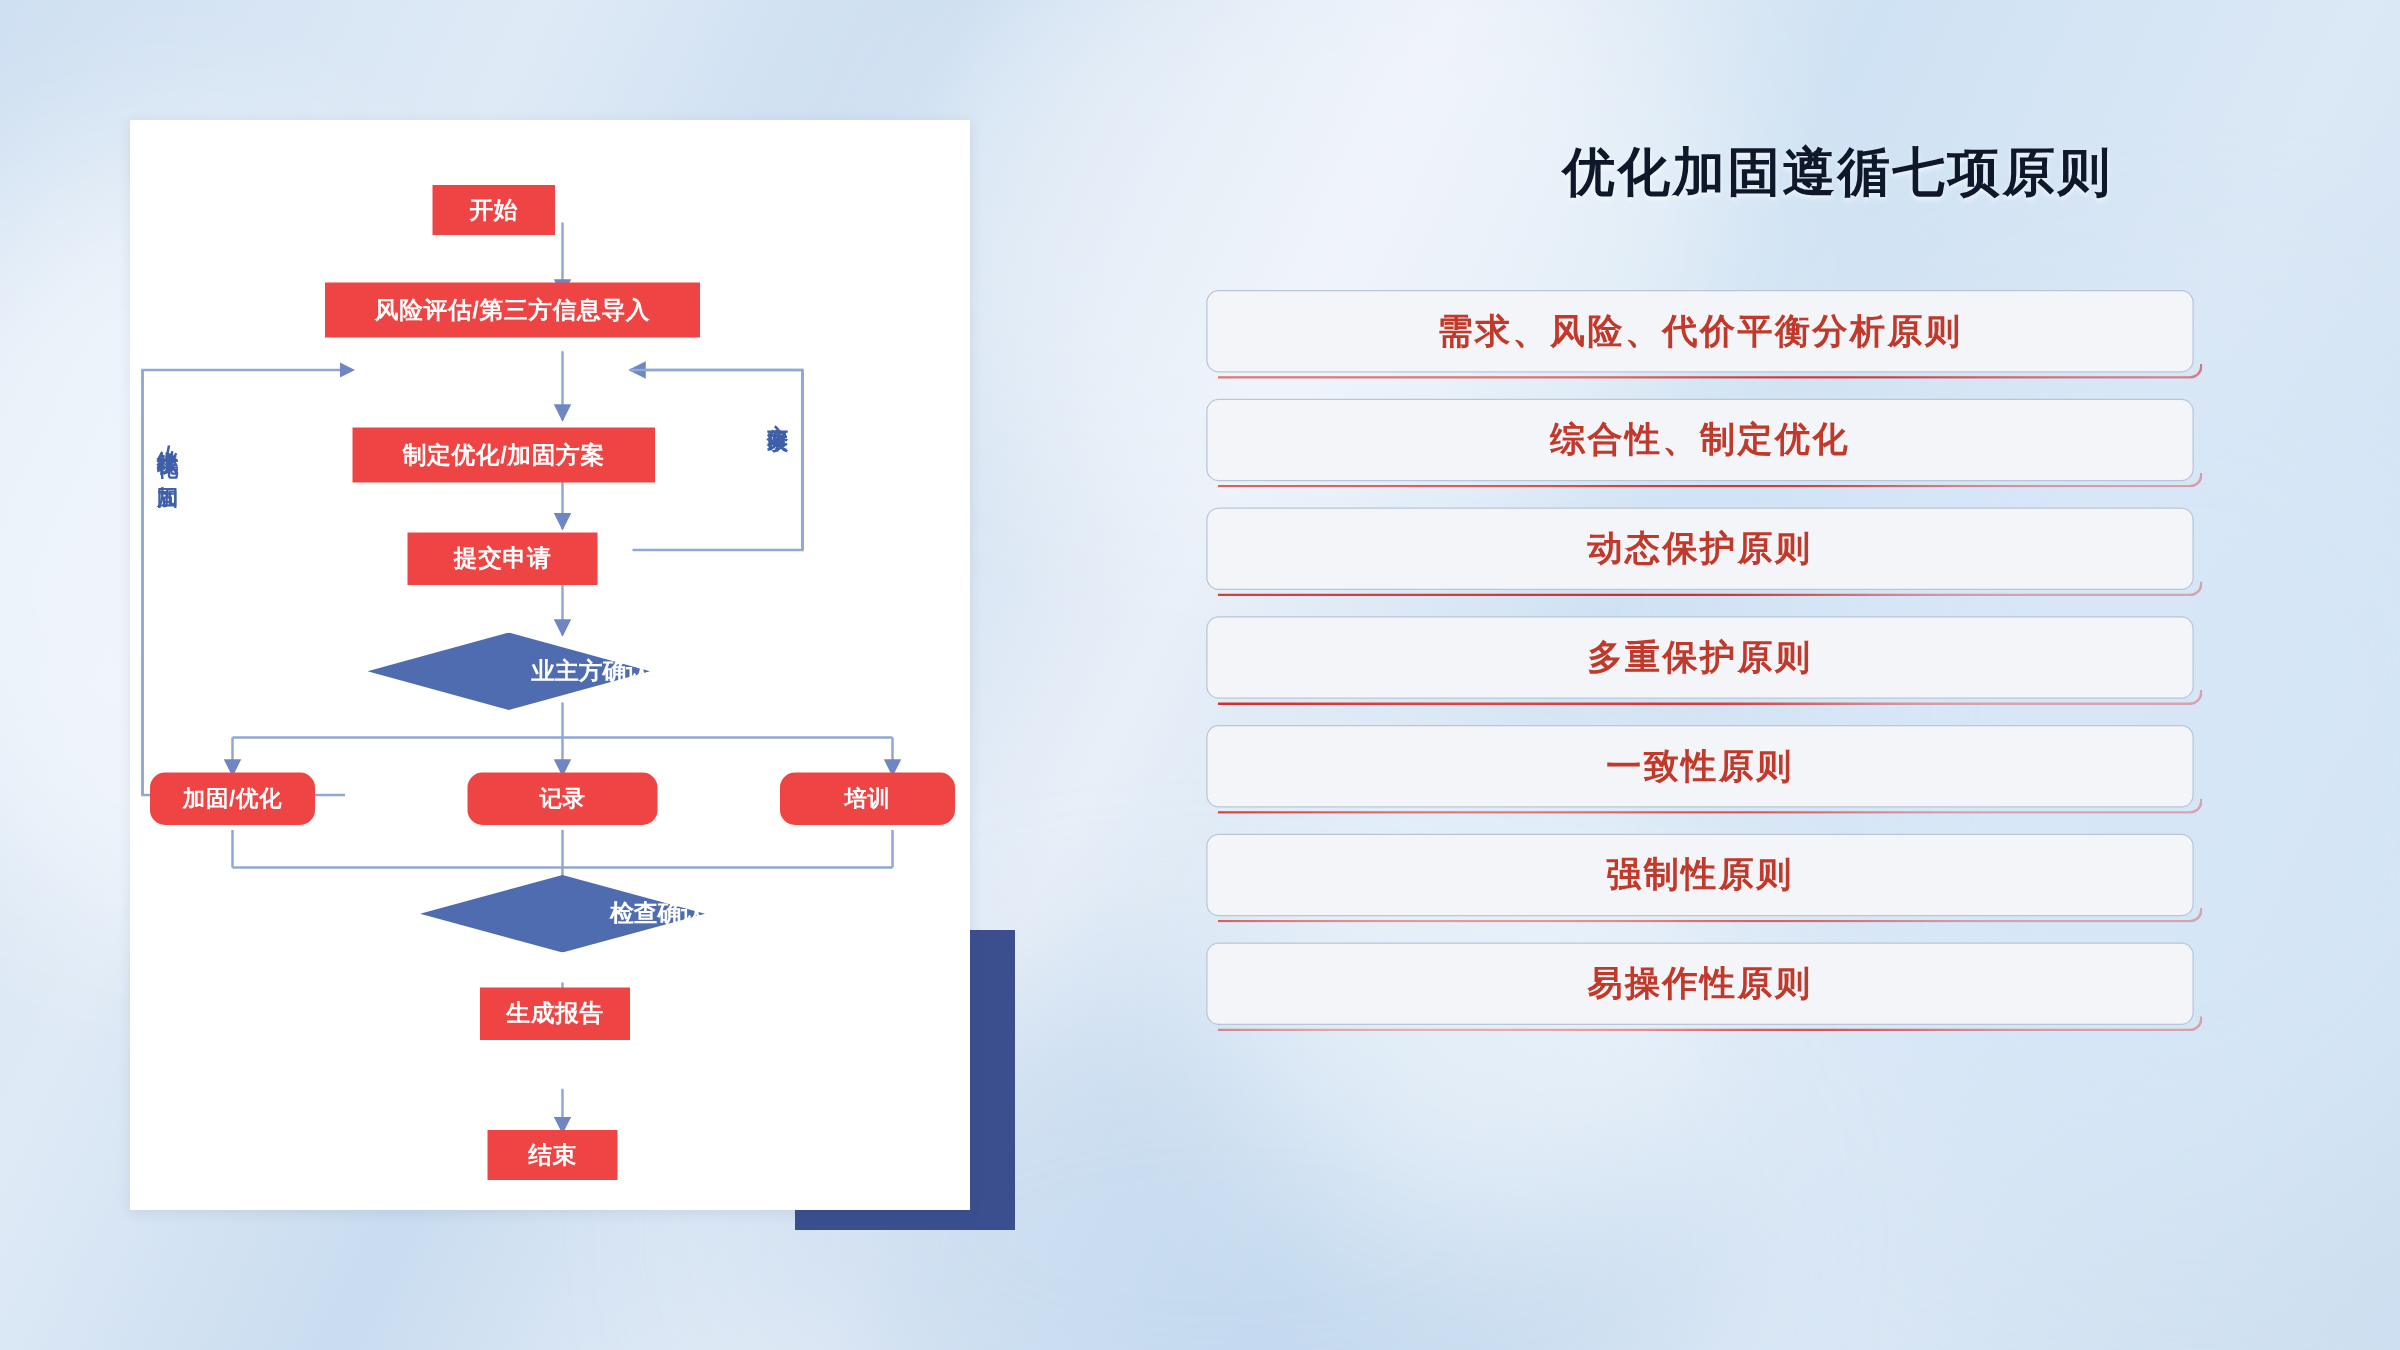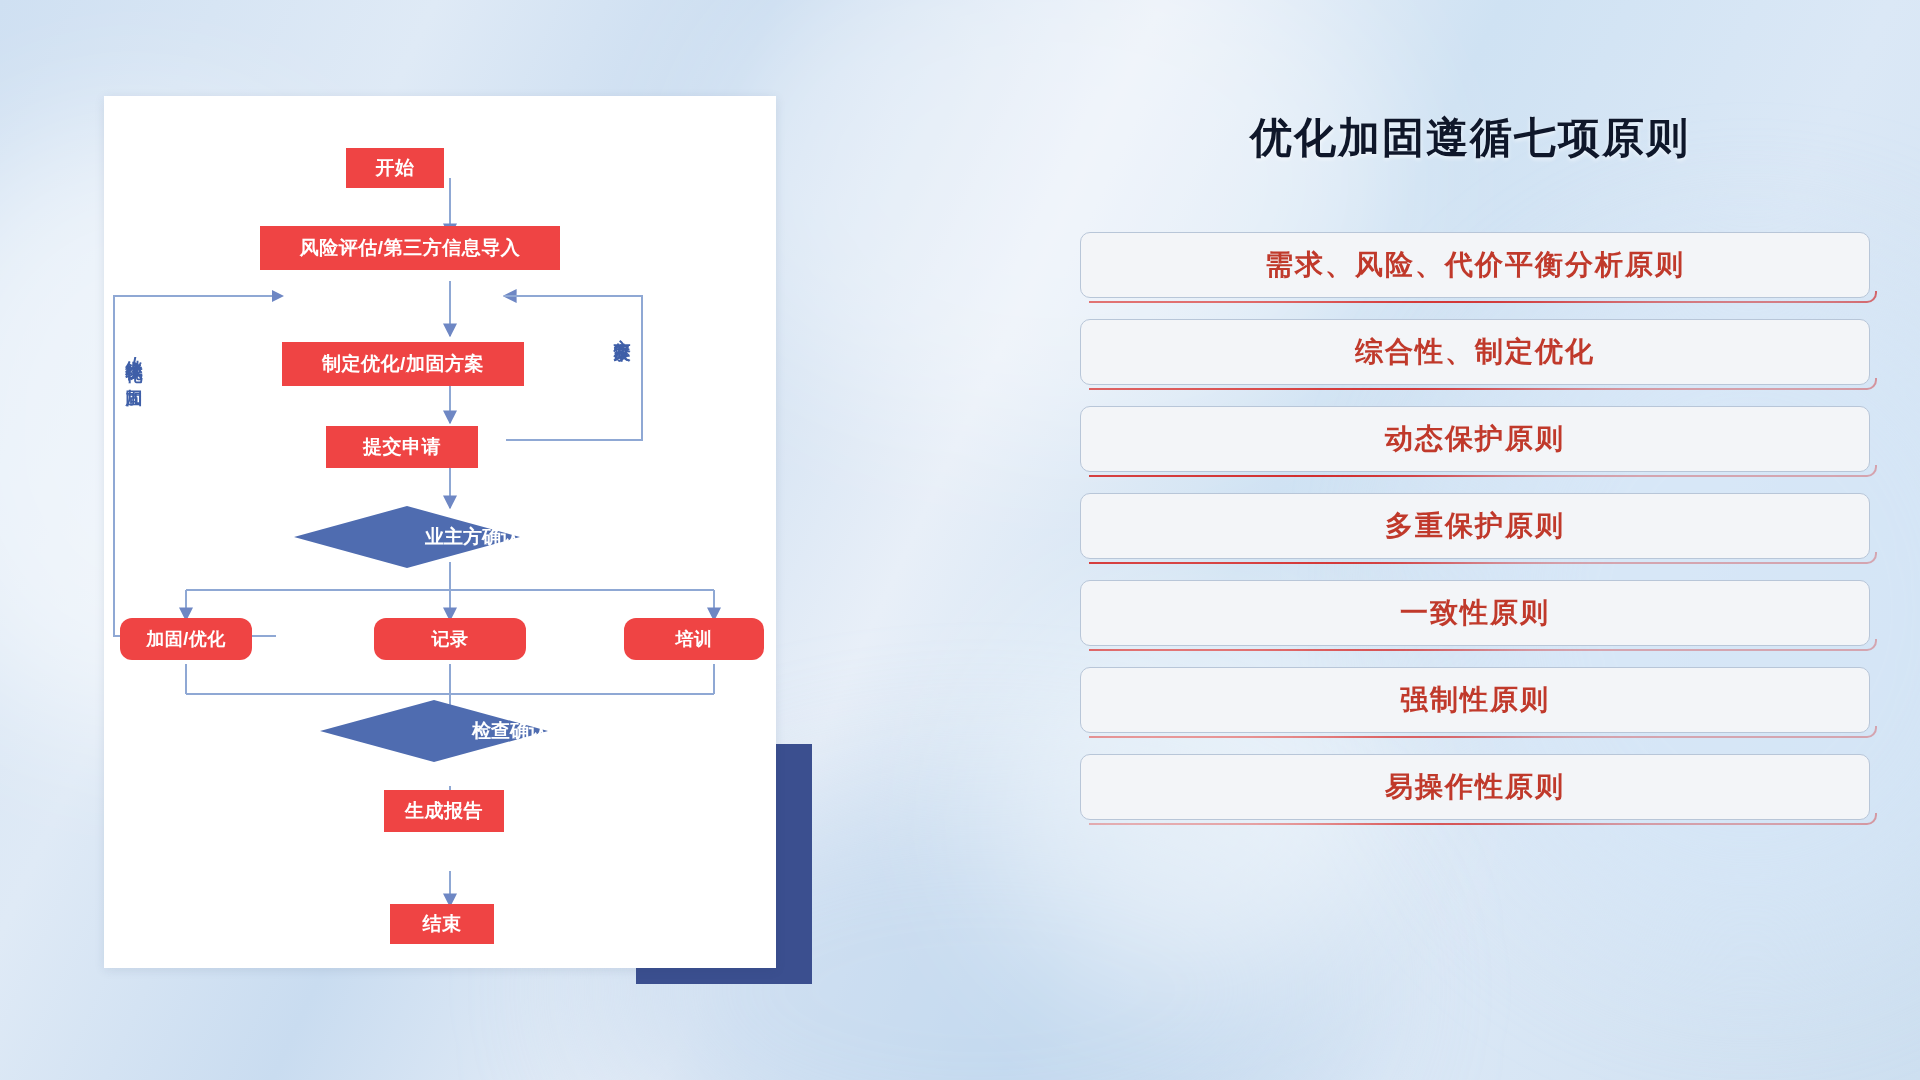--- a/index.html
+++ b/index.html
@@ -104,21 +104,21 @@
     width: 640px;
     text-align: center;
     font-size: 42px;
     font-weight: bold;
     color: #0f172a;
     letter-spacing: 2px;
     text-shadow: 0 2px 4px rgba(255,255,255,0.6);
   }
   .principle-list {
     position: absolute;
-    left: 1080px;
+    left: 965px;
     top: 232px;
     width: 790px;
   }
   .principle {
     position: relative;
     height: 66px;
     margin-bottom: 21px;
     background: #f3f5f8;
     border: 1px solid #b8c6d8;
     border-radius: 10px;
@@ -231,21 +231,21 @@
   </div>
 
   <div class="node small" style="left:270px; top:522px; width:152px; height:42px;">
     <span>记录</span>
   </div>
 
   <div class="node small" style="left:520px; top:522px; width:140px; height:42px;">
     <span>培训</span>
   </div>
 
-  <div class="diamond-wrap" style="left:216px; top:604px; width:228px; height:62px;">
+  <div class="diamond-wrap" style="left:232px; top:604px; width:228px; height:62px;">
     <div class="diamond-shape"></div>
     <span class="diamond-label">检查确认</span>
   </div>
 
   <div class="node" style="left:266px; top:694px; width:120px; height:42px;margin-left:14px;">
     <span>生成报告</span>
   </div>
 
   <div class="node" style="left:286px; top:808px; width:104px; height:40px;">
     <span>结束</span>

